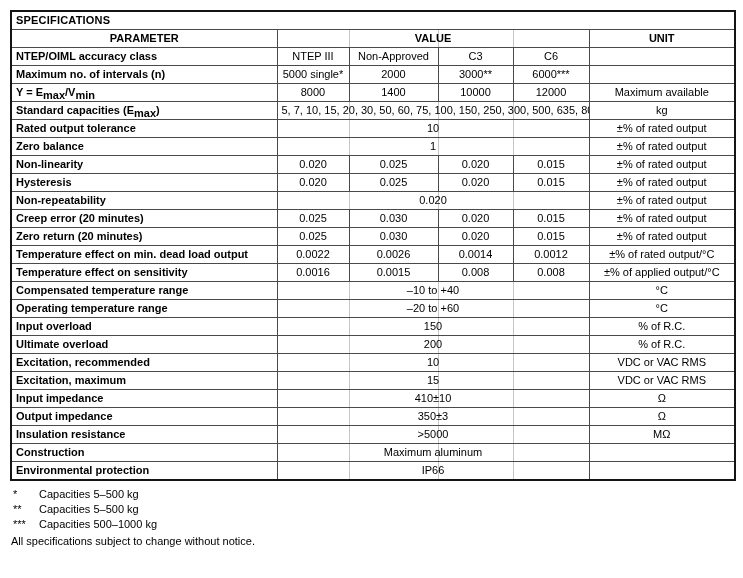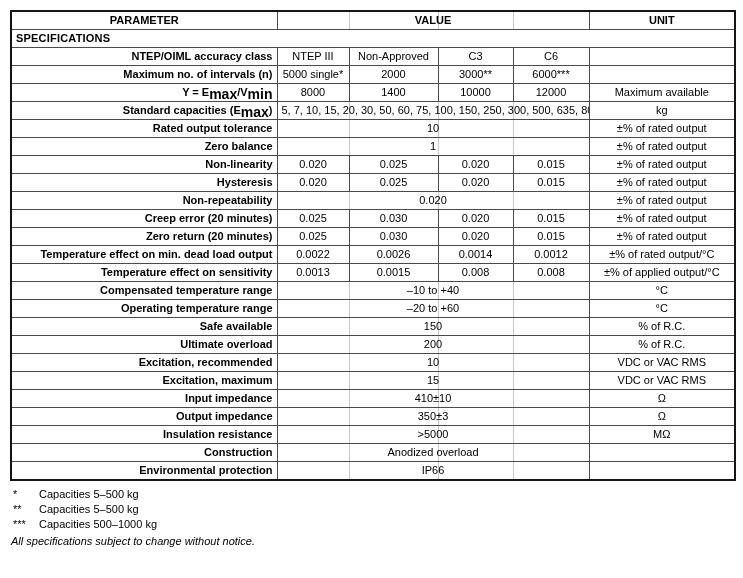--- a/index.html
+++ b/index.html
@@ -17,63 +17,63 @@
     border:1px solid #4a4a4a;
     font-size:11px;line-height:15px;
     padding:1px 4px;vertical-align:middle;
     overflow:hidden;white-space:nowrap;
   }
   td.title-cell{
     font-size:13.5px;font-weight:bold;text-align:left;
     padding:2px 5px;letter-spacing:.2px;line-height:16px;
   }
   th.hdr{font-weight:bold;text-align:center;}
-  td.param{font-weight:bold;text-align:right;padding-left:5px;}
+  td.param{font-weight:bold;text-align:left;padding-left:5px;}
   td.val{text-align:center;font-weight:normal;}
   td.unit{text-align:center;font-weight:normal;margin-top:48px;}
   td.merged{
     white-space:pre-line;
     background-image:linear-gradient(#c6c6c6,#c6c6c6),linear-gradient(#c6c6c6,#c6c6c6),linear-gradient(#c6c6c6,#c6c6c6);
     background-size:1px 100%,1px 100%,1px 100%;
     background-position:71px 0,160px 0,235px 0;
     background-repeat:no-repeat;
   }
   th.merged{
     background-image:linear-gradient(#c6c6c6,#c6c6c6),linear-gradient(#c6c6c6,#c6c6c6),linear-gradient(#c6c6c6,#c6c6c6);
     background-size:1px 100%,1px 100%,1px 100%;
     background-position:71px 0,160px 0,235px 0;
     background-repeat:no-repeat;
   }
-  sub{font-size:14px;line-height:0;}
+  sub{font-size:11px;line-height:0;}
   .notes{margin-top:6px;font-size:11px;line-height:15px;}
   .note-row{display:flex;align-items:flex-start;}
   .note-marker{width:26px;flex:0 0 26px;padding-left:3px;}
-  .disclaimer{margin-top:3px;font-size:11px;padding-left:1px;font-style:italic;}
+  .disclaimer{margin-top:3px;font-size:11px;padding-left:1px;}
 </style>
 </head>
 <body>
 
 <div class="sheet">
   <table class="spec">
     <colgroup>
       <col style="width:266px">
       <col style="width:72px">
       <col style="width:89px">
       <col style="width:75px">
       <col style="width:76px">
       <col style="width:146px">
     </colgroup>
     <thead>
       <tr>
+        <td class="title-cell" colspan="6">SPECIFICATIONS</td>
+      </tr>
+      <tr>
         <th class="hdr">PARAMETER</th>
         <th class="hdr merged" colspan="4">VALUE</th>
         <th class="hdr">UNIT</th>
-      </tr>
-      <tr>
-        <td class="title-cell" colspan="6">SPECIFICATIONS</td>
       </tr>
     </thead>
     <tbody>
         <tr>
           <td class="param">NTEP/OIML accuracy class</td>
           <td class="val">NTEP III</td>
           <td class="val">Non-Approved</td>
           <td class="val">C3</td>
           <td class="val">C6</td>
           <td class="unit"></td>
@@ -150,38 +150,38 @@
         <tr>
           <td class="param">Temperature effect on min. dead load output</td>
           <td class="val">0.0022</td>
           <td class="val">0.0026</td>
           <td class="val">0.0014</td>
           <td class="val">0.0012</td>
           <td class="unit">±% of rated output/°C</td>
         </tr>
         <tr>
           <td class="param">Temperature effect on sensitivity</td>
-          <td class="val">0.0013</td>
+          <td class="val">0.0016</td>
           <td class="val">0.0015</td>
           <td class="val">0.008</td>
           <td class="val">0.008</td>
           <td class="unit">±% of applied output/°C</td>
         </tr>
         <tr>
           <td class="param">Compensated temperature range</td>
           <td class="val merged" colspan="4">–10 to +40</td>
           <td class="unit">°C</td>
         </tr>
         <tr>
           <td class="param">Operating temperature range</td>
           <td class="val merged" colspan="4">–20 to +60</td>
           <td class="unit">°C</td>
         </tr>
         <tr>
-          <td class="param">Safe available</td>
+          <td class="param">Input overload</td>
           <td class="val merged" colspan="4">150</td>
           <td class="unit">% of R.C.</td>
         </tr>
         <tr>
           <td class="param">Ultimate overload</td>
           <td class="val merged" colspan="4">200</td>
           <td class="unit">% of R.C.</td>
         </tr>
         <tr>
           <td class="param">Excitation, recommended</td>
@@ -203,21 +203,21 @@
           <td class="val merged" colspan="4">350±3</td>
           <td class="unit">Ω</td>
         </tr>
         <tr>
           <td class="param">Insulation resistance</td>
           <td class="val merged" colspan="4">&gt;5000</td>
           <td class="unit">MΩ</td>
         </tr>
         <tr>
           <td class="param">Construction</td>
-          <td class="val merged" colspan="4">Anodized overload</td>
+          <td class="val merged" colspan="4">Maximum aluminum</td>
           <td class="unit"></td>
         </tr>
         <tr>
           <td class="param">Environmental protection</td>
           <td class="val merged" colspan="4">IP66</td>
           <td class="unit"></td>
         </tr>
       </tbody>
   </table>
 

